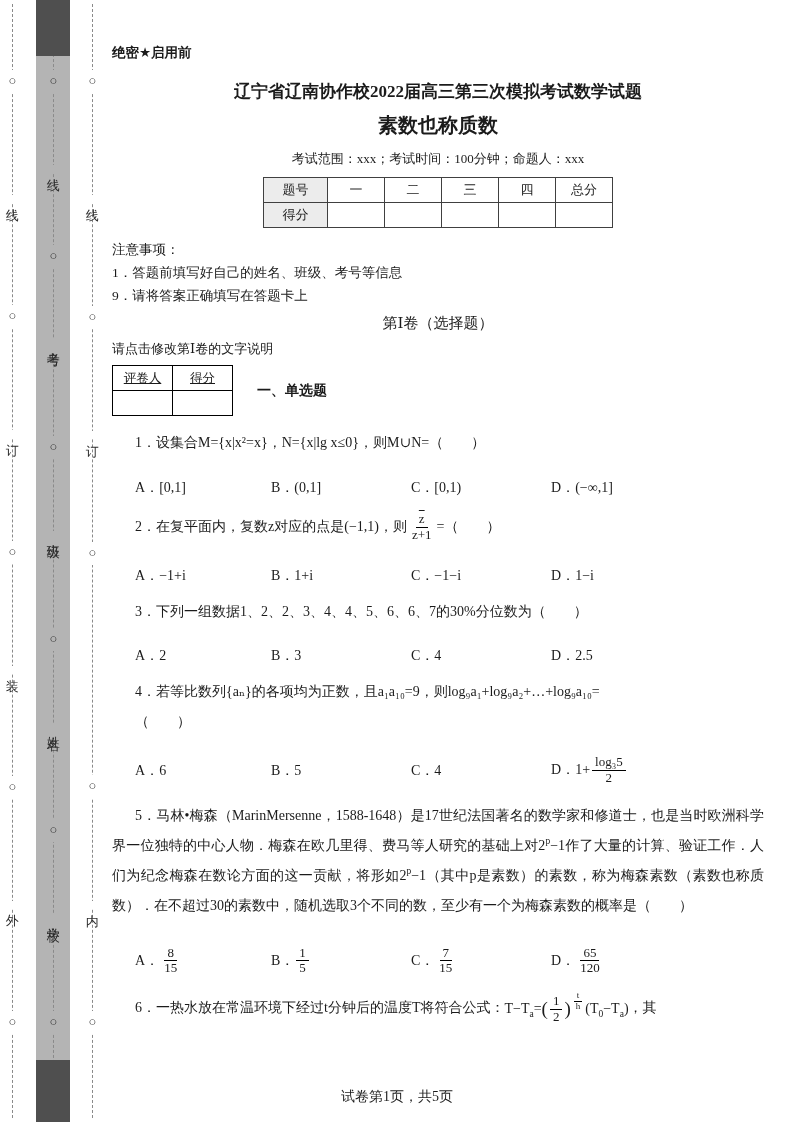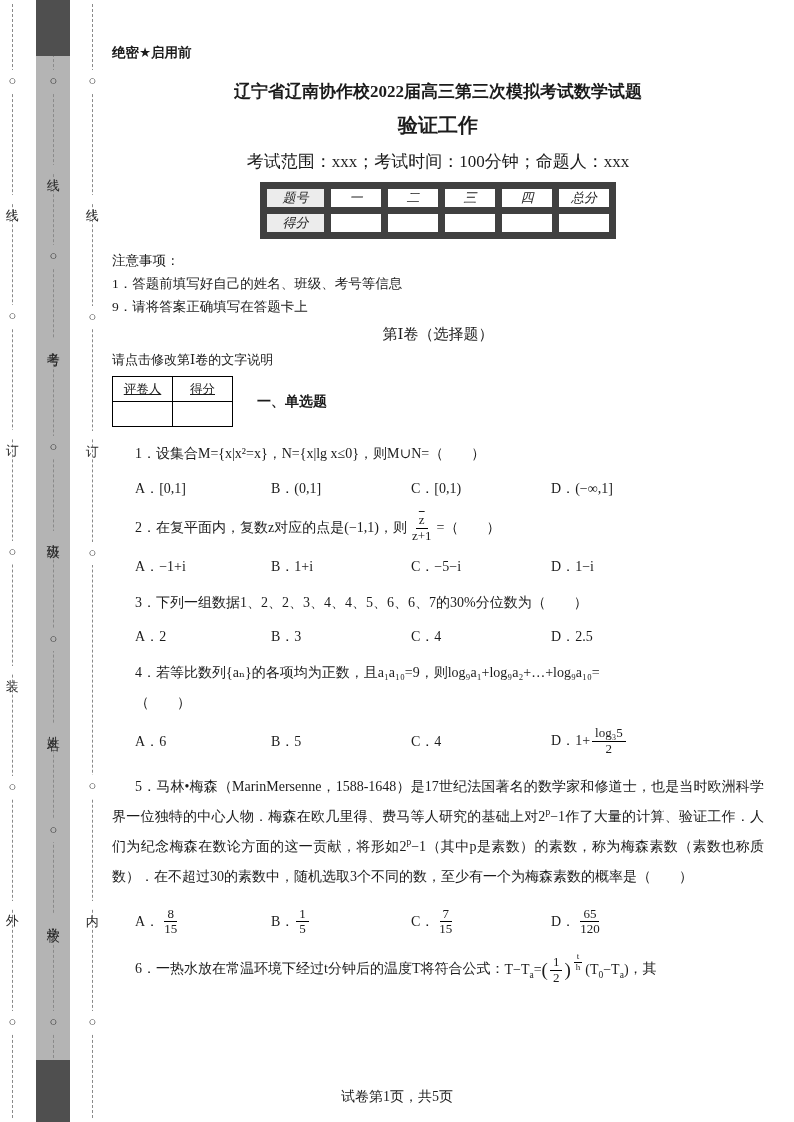--- a/index.html
+++ b/index.html
@@ -22,42 +22,42 @@
   .strip3 { left:82px; width:20px; }
   .block { position:absolute; left:36px; width:34px; background:#4f4f4f; z-index:3; }
   .block-top { top:0; height:56px; }
   .block-bottom { bottom:0; height:62px; }
 
   
   .content { position:absolute; left:112px; top:44px; width:652px; font-size:14px; }
   .secret   { font-weight:bold; font-size:13.5px; }
   .title    { text-align:center; font-size:17px; font-weight:bold; margin-top:18px; }
   .subtitle { text-align:center; font-size:20px; font-weight:bold; margin-top:9px; }
-  .exam-info{ text-align:center; font-size:17px; margin-top:11px; }
+  .exam-info{ text-align:center; font-size:13px; margin-top:11px; }
 
   .score-table { border-collapse:collapse; margin:9px auto 0; text-align:center; font-size:13px; }
-  .score-table td { border:7px solid #404040; width:57px; height:25px;font-style:italic; }
+  .score-table td { border:1px solid #404040; width:57px; height:25px; }
   .score-table td.shade { width:64px; background:#ececec; }
 
   .notes-title { margin-top:13px; font-size:13.5px; }
   .note        { margin-top:5px;  font-size:13.5px; }
   .sec-title   { text-align:center; font-weight:normal; font-size:15px; margin-top:9px; }
   .hint        { font-size:13px; margin-top:7px; cursor:pointer; }
 
   .grader-row   { display:flex; align-items:center; margin-top:7px; }
   .grader-table { border-collapse:collapse; text-align:center; font-size:12.5px; }
   .grader-table td { border:1px solid #000; width:60px; height:25px;text-decoration:underline; }
   .subsec { font-weight:bold; font-size:14px; margin-left:24px; }
 
   .question { margin-top:15px; }
   .stem  { line-height:1.7; text-indent:23px; }
   .stem.para { line-height:2.15; text-align:justify; }
   .stem2 { margin-top:9px; text-indent:23px; }
   .opts  { display:grid; grid-template-columns:136px 140px 140px 1fr;
-           padding-left:23px; margin-top:14px; align-items:center; }
+           padding-left:23px; margin-top:24px; align-items:center; }
 
   .frac { display:inline-flex; flex-direction:column; align-items:center;
           vertical-align:middle; line-height:1.15; margin:0 2px; font-size:13px; text-indent:0; }
   .frac .num { border-bottom:1px solid #000; padding:0 3px; }
   .frac .den { padding:0 3px; }
   .frac.small { font-size:9px; line-height:1.05; }
   .over { text-decoration:overline; }
   sup { font-size:9.5px; vertical-align:super; }
   sub { font-size:9.5px; vertical-align:sub; }
   sup.expfrac { vertical-align:9px; }
@@ -111,21 +111,21 @@
     <span class="item">○</span>
   </div>
 
   <div class="block block-top"></div>
   <div class="block block-bottom"></div>
 
   <div class="content">
 
     <div class="secret">绝密★启用前</div>
     <div class="title">辽宁省辽南协作校2022届高三第三次模拟考试数学试题</div>
-    <div class="subtitle">验证工作</div>
+    <div class="subtitle">素数也称质数</div>
     <div class="exam-info">考试范围：xxx；考试时间：100分钟；命题人：xxx</div>
 
     <table class="score-table">
       <tbody>
           <tr>
         <td class="shade">题号</td>
         <td>一</td>
         <td>二</td>
         <td>三</td>
         <td>四</td>
@@ -176,21 +176,21 @@
     </div>
 
     <div class="question">
       <div class="stem"><span>2．</span><span>在复平面内，复数z对应的点是(−1,1)，则</span><span class="frac">
             <span class="num over">z</span>
             <span class="den">z+1</span>
           </span><span>=（　　）</span></div>
       <div class="opts">
         <span class="opt"><span>A．</span><span>−1+i</span></span>
         <span class="opt"><span>B．</span><span>1+i</span></span>
-        <span class="opt"><span>C．</span><span>−5−i</span></span>
+        <span class="opt"><span>C．</span><span>−1−i</span></span>
         <span class="opt"><span>D．</span><span>1−i</span></span>
       </div>
     </div>
 
     <div class="question">
       <div class="stem"><span>3．</span><span>下列一组数据1、2、2、3、4、4、5、6、6、7的30%分位数为（　　）</span></div>
       <div class="opts">
         <span class="opt"><span>A．</span><span>2</span></span>
         <span class="opt"><span>B．</span><span>3</span></span>
         <span class="opt"><span>C．</span><span>4</span></span>

